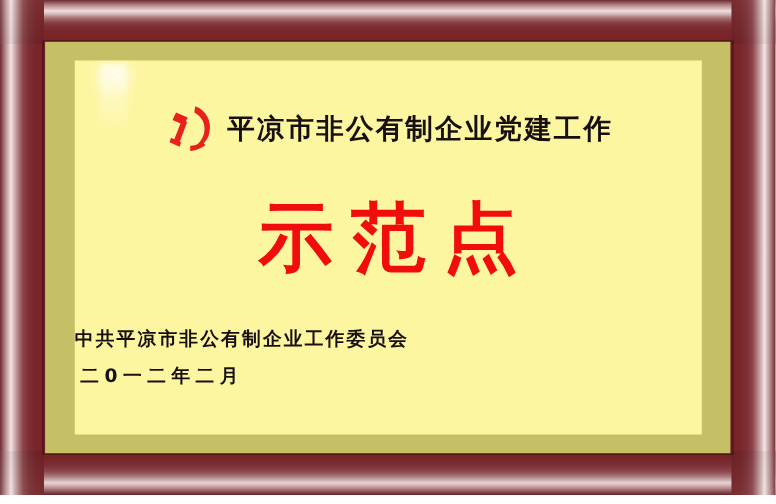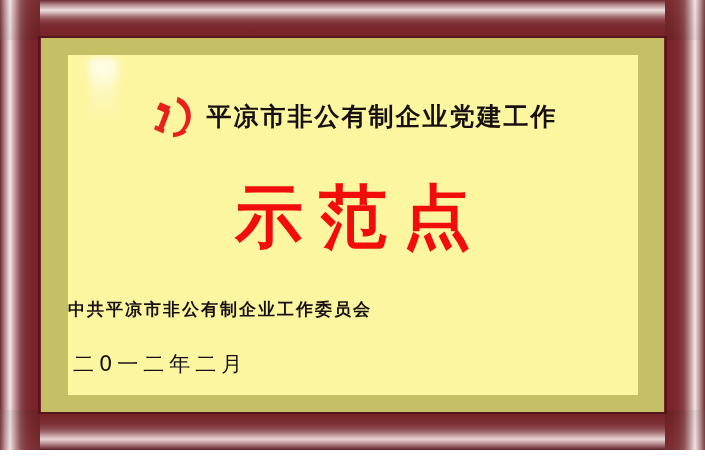--- a/index.html
+++ b/index.html
@@ -231,24 +231,24 @@
   .issuer {
     font-family: "DejaVu Sans", "Liberation Sans", sans-serif;
     font-size: 17px;
     font-weight: bold;
     color: #181010;
     letter-spacing: 2px;
     white-space: nowrap;
     line-height: 1;
   }
   .issue-date {
-    margin-top: 36px;
-    font-family: "DejaVu Sans", "Liberation Sans", sans-serif;
-    font-size: 21px;
-    font-weight: normal;
+    margin-top: 16px;
+    font-family: "DejaVu Sans", "Liberation Sans", sans-serif;
+    font-size: 17px;
+    font-weight: bold;
     color: #181010;
     letter-spacing: 5px;
     text-indent: 5px;
     white-space: nowrap;
     line-height: 1;
   }
 </style>
 </head>
 <body>
 

